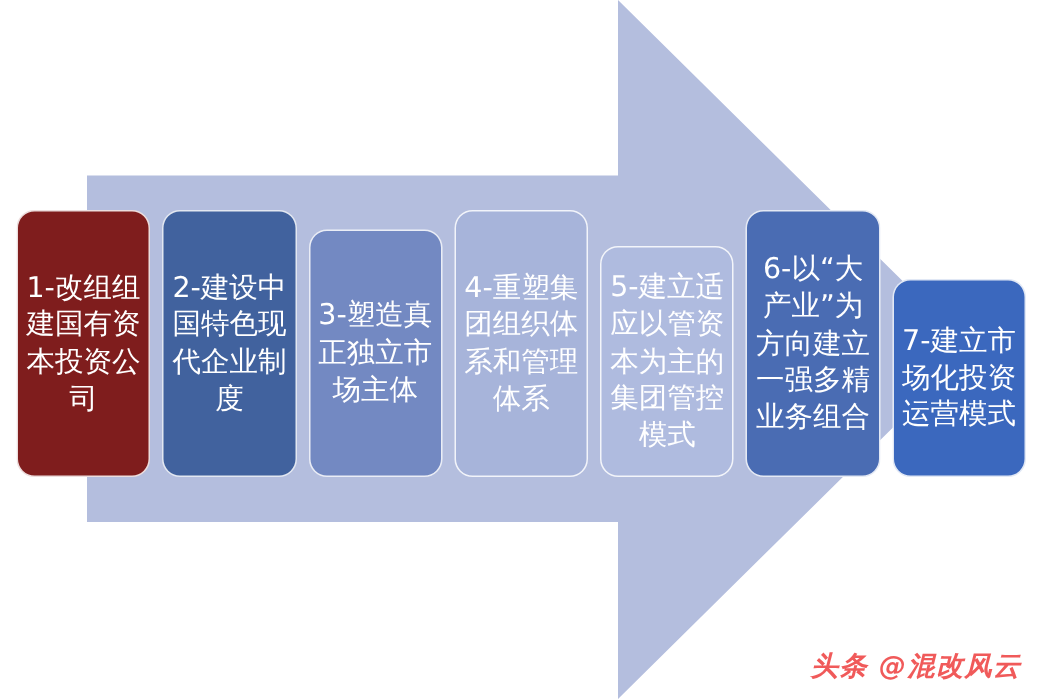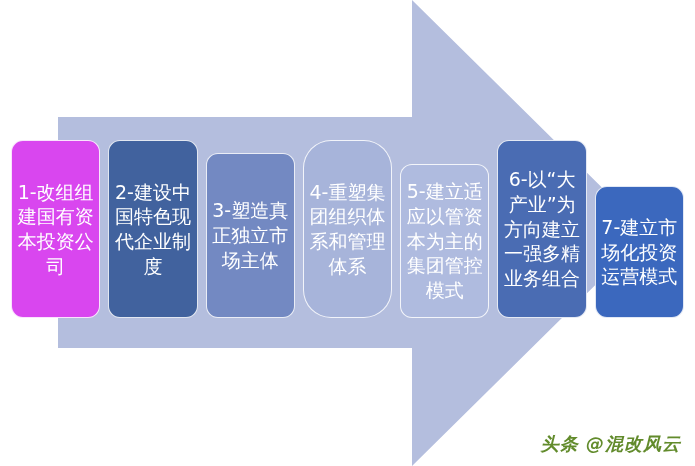--- a/index.html
+++ b/index.html
@@ -64,53 +64,53 @@
     font-weight: 400;
     width: 100%;
     display: block;
   }
   
   #watermark {
     position: absolute;
     right: 14px;
     bottom: 10px;
     font-size: 18px;
-    color: #4d7c0f;
+    color: #ef4444;
     font-style: italic;
     font-weight: bold;
     letter-spacing: 1px;
     opacity: 0.88;
     white-space: nowrap;
     font-family: "DejaVu Sans", "Liberation Sans", sans-serif;
   }
 </style>
 </head>
 <body>
 
 <div id="stage">
 
   <svg id="arrow-svg" viewBox="0 0 695 466" preserveAspectRatio="none">
     <polygon id="arrow-shape" points="58,117 412,117 412,0 648,233 412,466 412,348 58,348" fill="#B4BEDE"></polygon>
   </svg>
 
   <div id="steps-row">
 
-    <div class="step-box" style="background-color: #d946ef;">
+    <div class="step-box" style="background-color: #7f1d1d;">
       <span class="step-label">1-改组组建国有资本投资公司</span>
     </div>
 
     <div class="step-box" style="background-color: rgb(65, 98, 158);">
       <span class="step-label">2-建设中国特色现代企业制度</span>
     </div>
 
     <div class="step-box" style="background-color: rgb(115, 137, 194); margin-top: 13px;">
       <span class="step-label">3-塑造真正独立市场主体</span>
     </div>
 
-    <div class="step-box" style="background-color: rgb(167, 180, 218); border-radius: 28px;">
+    <div class="step-box" style="background-color: rgb(167, 180, 218);">
       <span class="step-label">4-重塑集团组织体系和管理体系</span>
     </div>
 
     <div class="step-box" style="background-color: rgb(175, 187, 223); margin-top: 24px;">
       <span class="step-label">5-建立适应以管资本为主的集团管控模式</span>
     </div>
 
     <div class="step-box" style="background-color: rgb(74, 108, 179);">
       <span class="step-label">6-以“大产业”为方向建立一强多精业务组合</span>
     </div>

